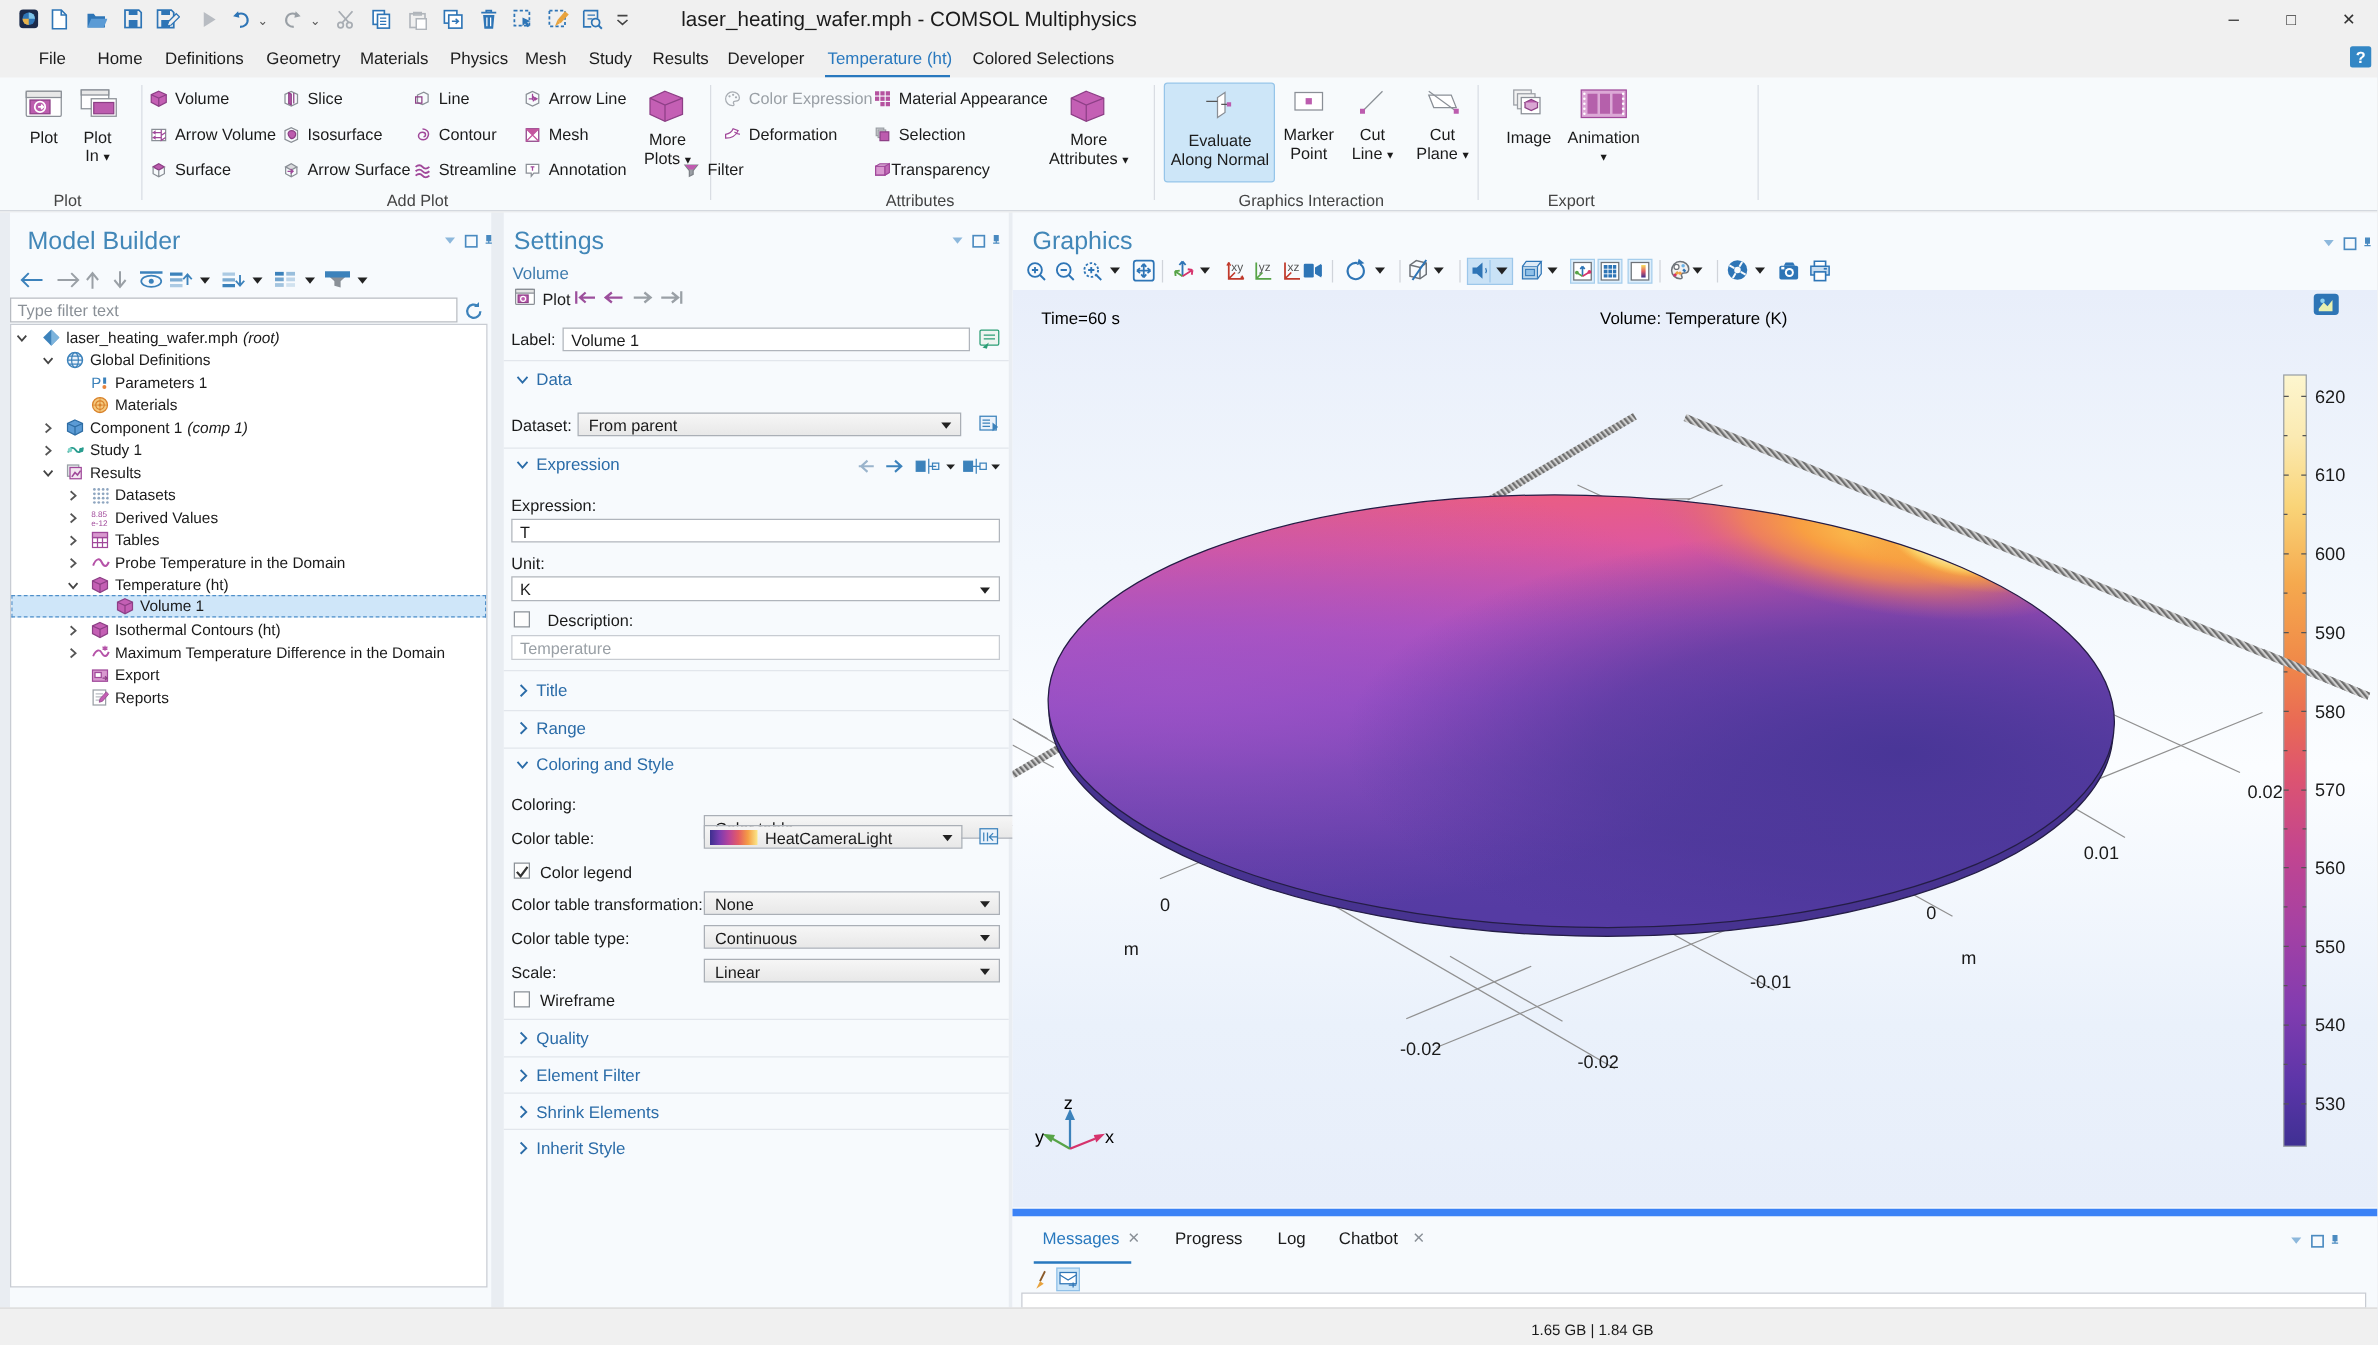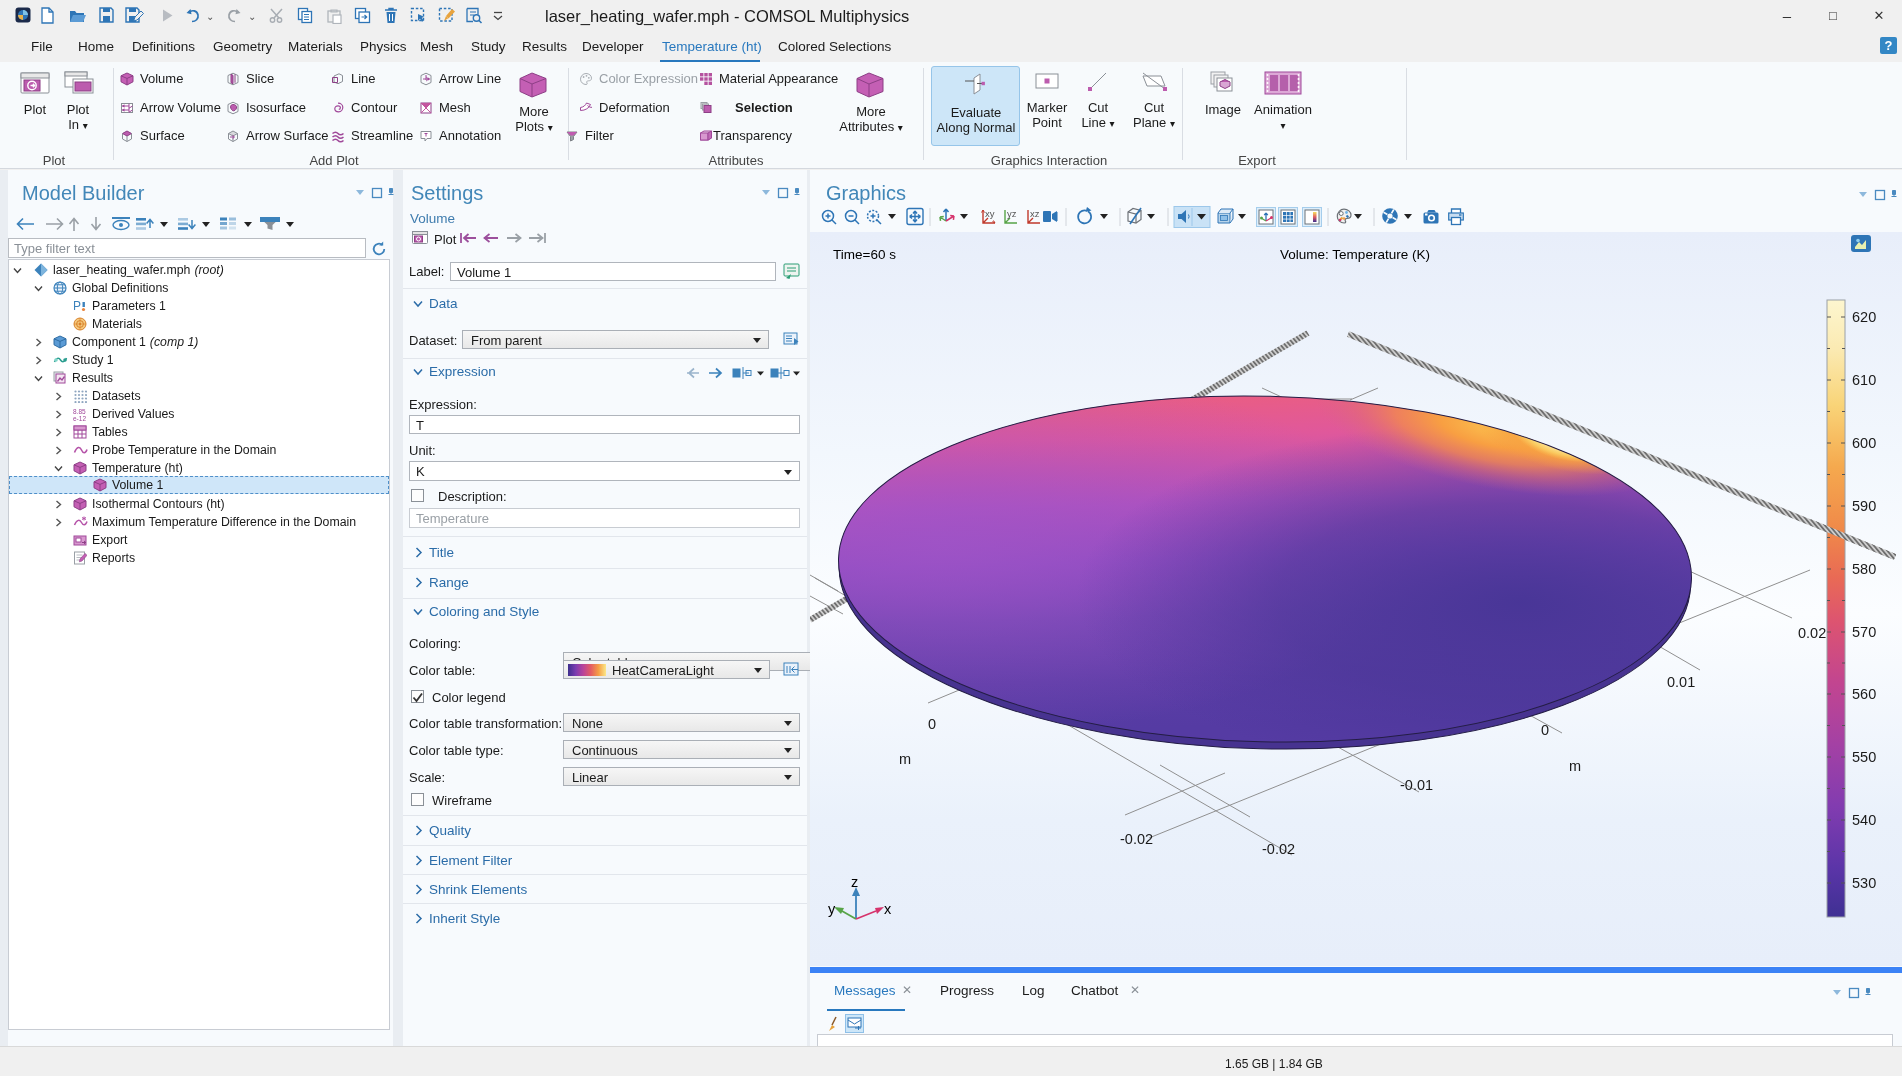--- a/index.html
+++ b/index.html
@@ -268,21 +268,21 @@
   <div class="rsmall gray" style="left:579px; top:9px;"><svg width="14" height="14" viewBox="0 0 14 14">
         <path d="M7 1.5c3 0 5.5 2 5.5 4.7 0 2-1.5 2.6-3 2.6-1 0-1.8.4-1.8 1.3 0 .8.5 1 .5 1.6 0 .6-.6.8-1.2.8-2.9 0-5.5-2.3-5.5-5.3S4 1.5 7 1.5z" fill="none" stroke="#a8adb3"></path>
         <circle cx="4.6" cy="5" r=".9" fill="#a8adb3"></circle>
         <circle cx="7.5" cy="3.8" r=".9" fill="#a8adb3"></circle>
         <circle cx="9.8" cy="5.8" r=".9" fill="#a8adb3"></circle>
       </svg><span style="margin-left:6px;">Color Expression</span></div>
   <div class="rsmall" style="left:579px; top:38px;"><svg width="14" height="14" viewBox="0 0 14 14">
         <path d="M1.5 6.5c3-.5 5-2 6-4.5l4 1.5c-1.5 3.5-5 6-10 6z" fill="#fff" stroke="#a0489a"></path>
         <path d="M8.5 4.5c1.5 1.5 3 2 4.5 1.8" stroke="#a0489a" fill="none"></path>
       </svg><span style="margin-left:6px;">Deformation</span></div>
-  <div class="rsmall" style="left:565px; top:66px;"><svg width="14" height="14" viewBox="0 0 14 14">
+  <div class="rsmall" style="left:546px; top:66px;"><svg width="14" height="14" viewBox="0 0 14 14">
         <path d="M2 3h10L8.5 7.5v3L5.5 12V7.5z" fill="#9b9fa5" stroke="#7d8187"></path>
         <path d="M2 3h10L8.5 6.5h-3z" fill="#c05ab0"></path>
       </svg><span style="margin-left:6px;">Filter</span></div>
   <div class="rsmall" style="left:699px; top:9px;"><svg width="14" height="14" viewBox="0 0 14 14">
         <g fill="#b5529f">
           <rect x="1" y="1" width="3.4" height="3.4"></rect>
           <rect x="5.3" y="1" width="3.4" height="3.4"></rect>
           <rect x="1" y="5.3" width="3.4" height="3.4"></rect>
           <rect x="9.6" y="5.3" width="3.4" height="3.4"></rect>
           <rect x="5.3" y="9.6" width="3.4" height="3.4"></rect>
@@ -290,21 +290,21 @@
           <rect x="9.6" y="1" width="3.4" height="3.4"></rect>
           <rect x="5.3" y="5.3" width="3.4" height="3.4"></rect>
         </g>
       </svg><span style="margin-left:6px;">Material Appearance</span></div>
   <div class="rsmall" style="left:699px; top:38px;"><svg width="14" height="14" viewBox="0 0 14 14">
         <g stroke="#9b9fa5" fill="#d9dadd">
           <rect x="2" y="1.5" width="6" height="6"></rect>
           <rect x="3.5" y="3" width="6" height="6"></rect>
         </g>
         <rect x="5" y="4.5" width="7" height="7" fill="#bc5cae" stroke="#8d3f86"></rect>
-      </svg><span style="margin-left:22px;font-weight:bold;">Selection</span></div>
+      </svg><span style="margin-left:6px;">Selection</span></div>
   <div class="rsmall" style="left:699px; top:66px;"><svg width="14" height="14" viewBox="0 0 14 14">
         <path d="M1.5 4 5 2h7.5v7L9 11H1.5z" fill="#e8c8e4" stroke="#a0489a"></path>
         <rect x="1.5" y="4" width="7.5" height="7" fill="#d898cf" stroke="#a0489a"></rect>
         <path d="M9 11l3.5-2V2L9 4z" fill="#c06ab6" stroke="#a0489a"></path>
       </svg><span style="margin-left:0;">Transparency</span></div>
   <div class="rbig" style="left:839px; top:8px;">
     <svg width="34" height="30" viewBox="0 0 34 30">
         <path d="M15 3 29 8.5v13L15 27 3 21.5v-13z" fill="#c45fb4" stroke="#8d3f86"></path>
         <path d="M3 8.5 15 14l14-5.5M15 14v13" stroke="#8d3f86" fill="none"></path>
       </svg>

